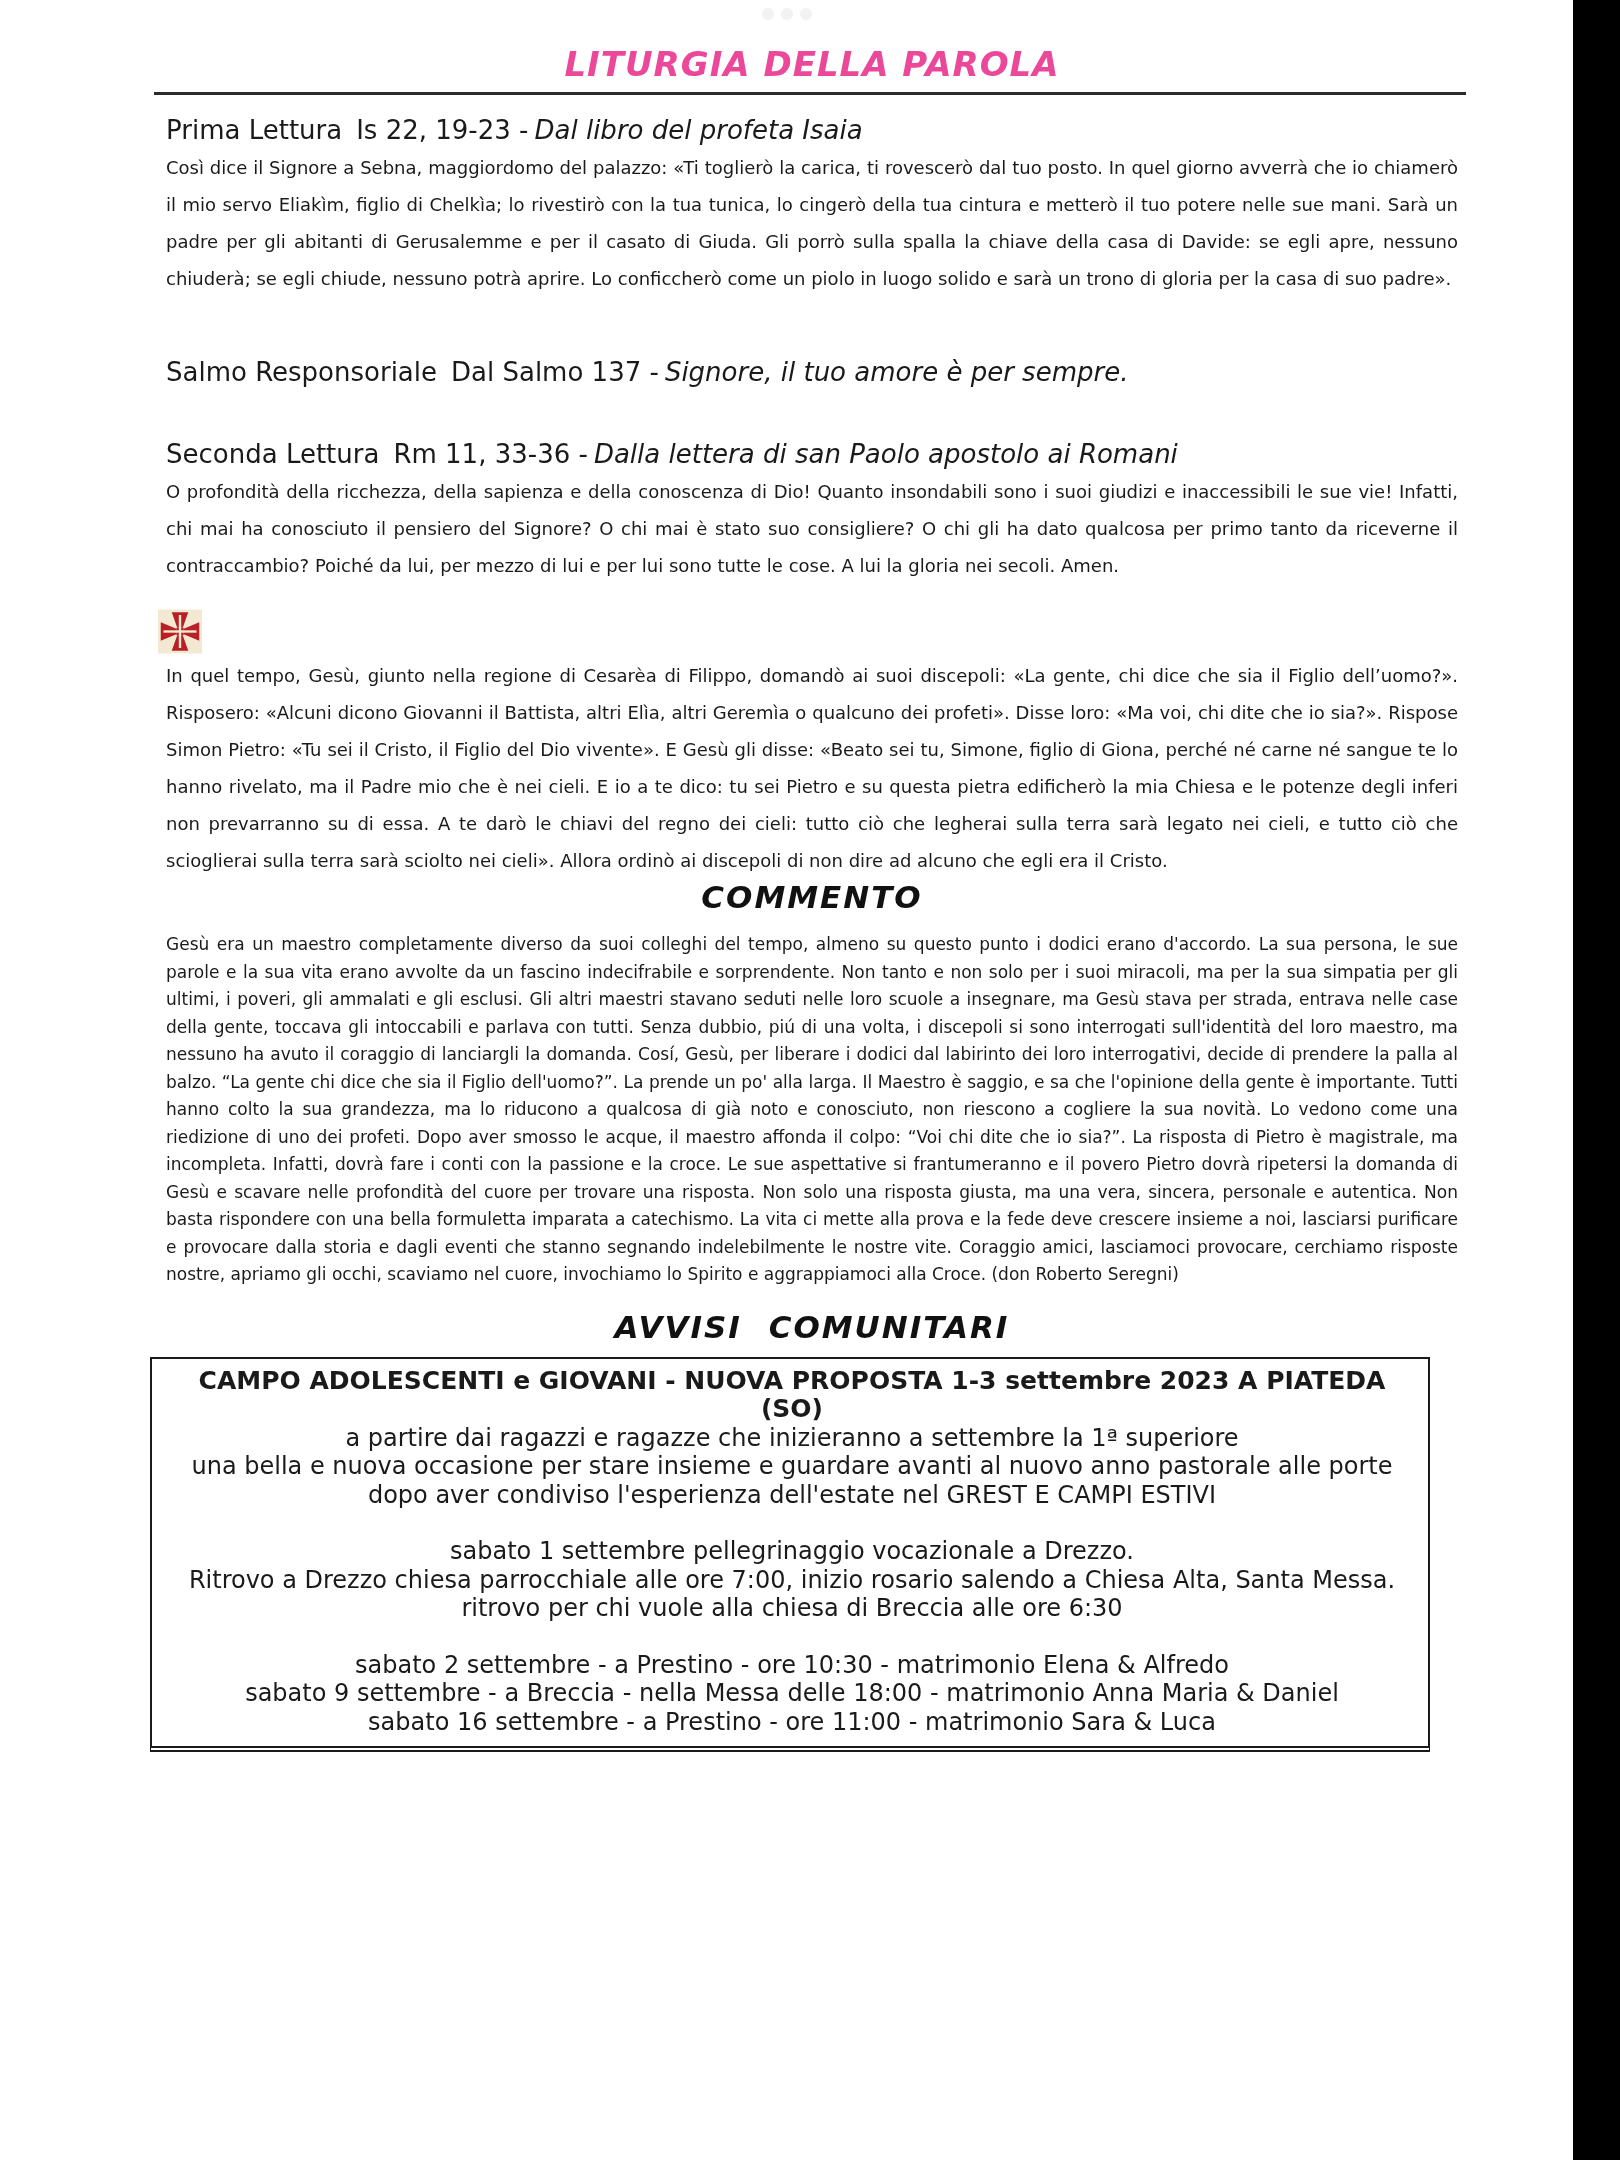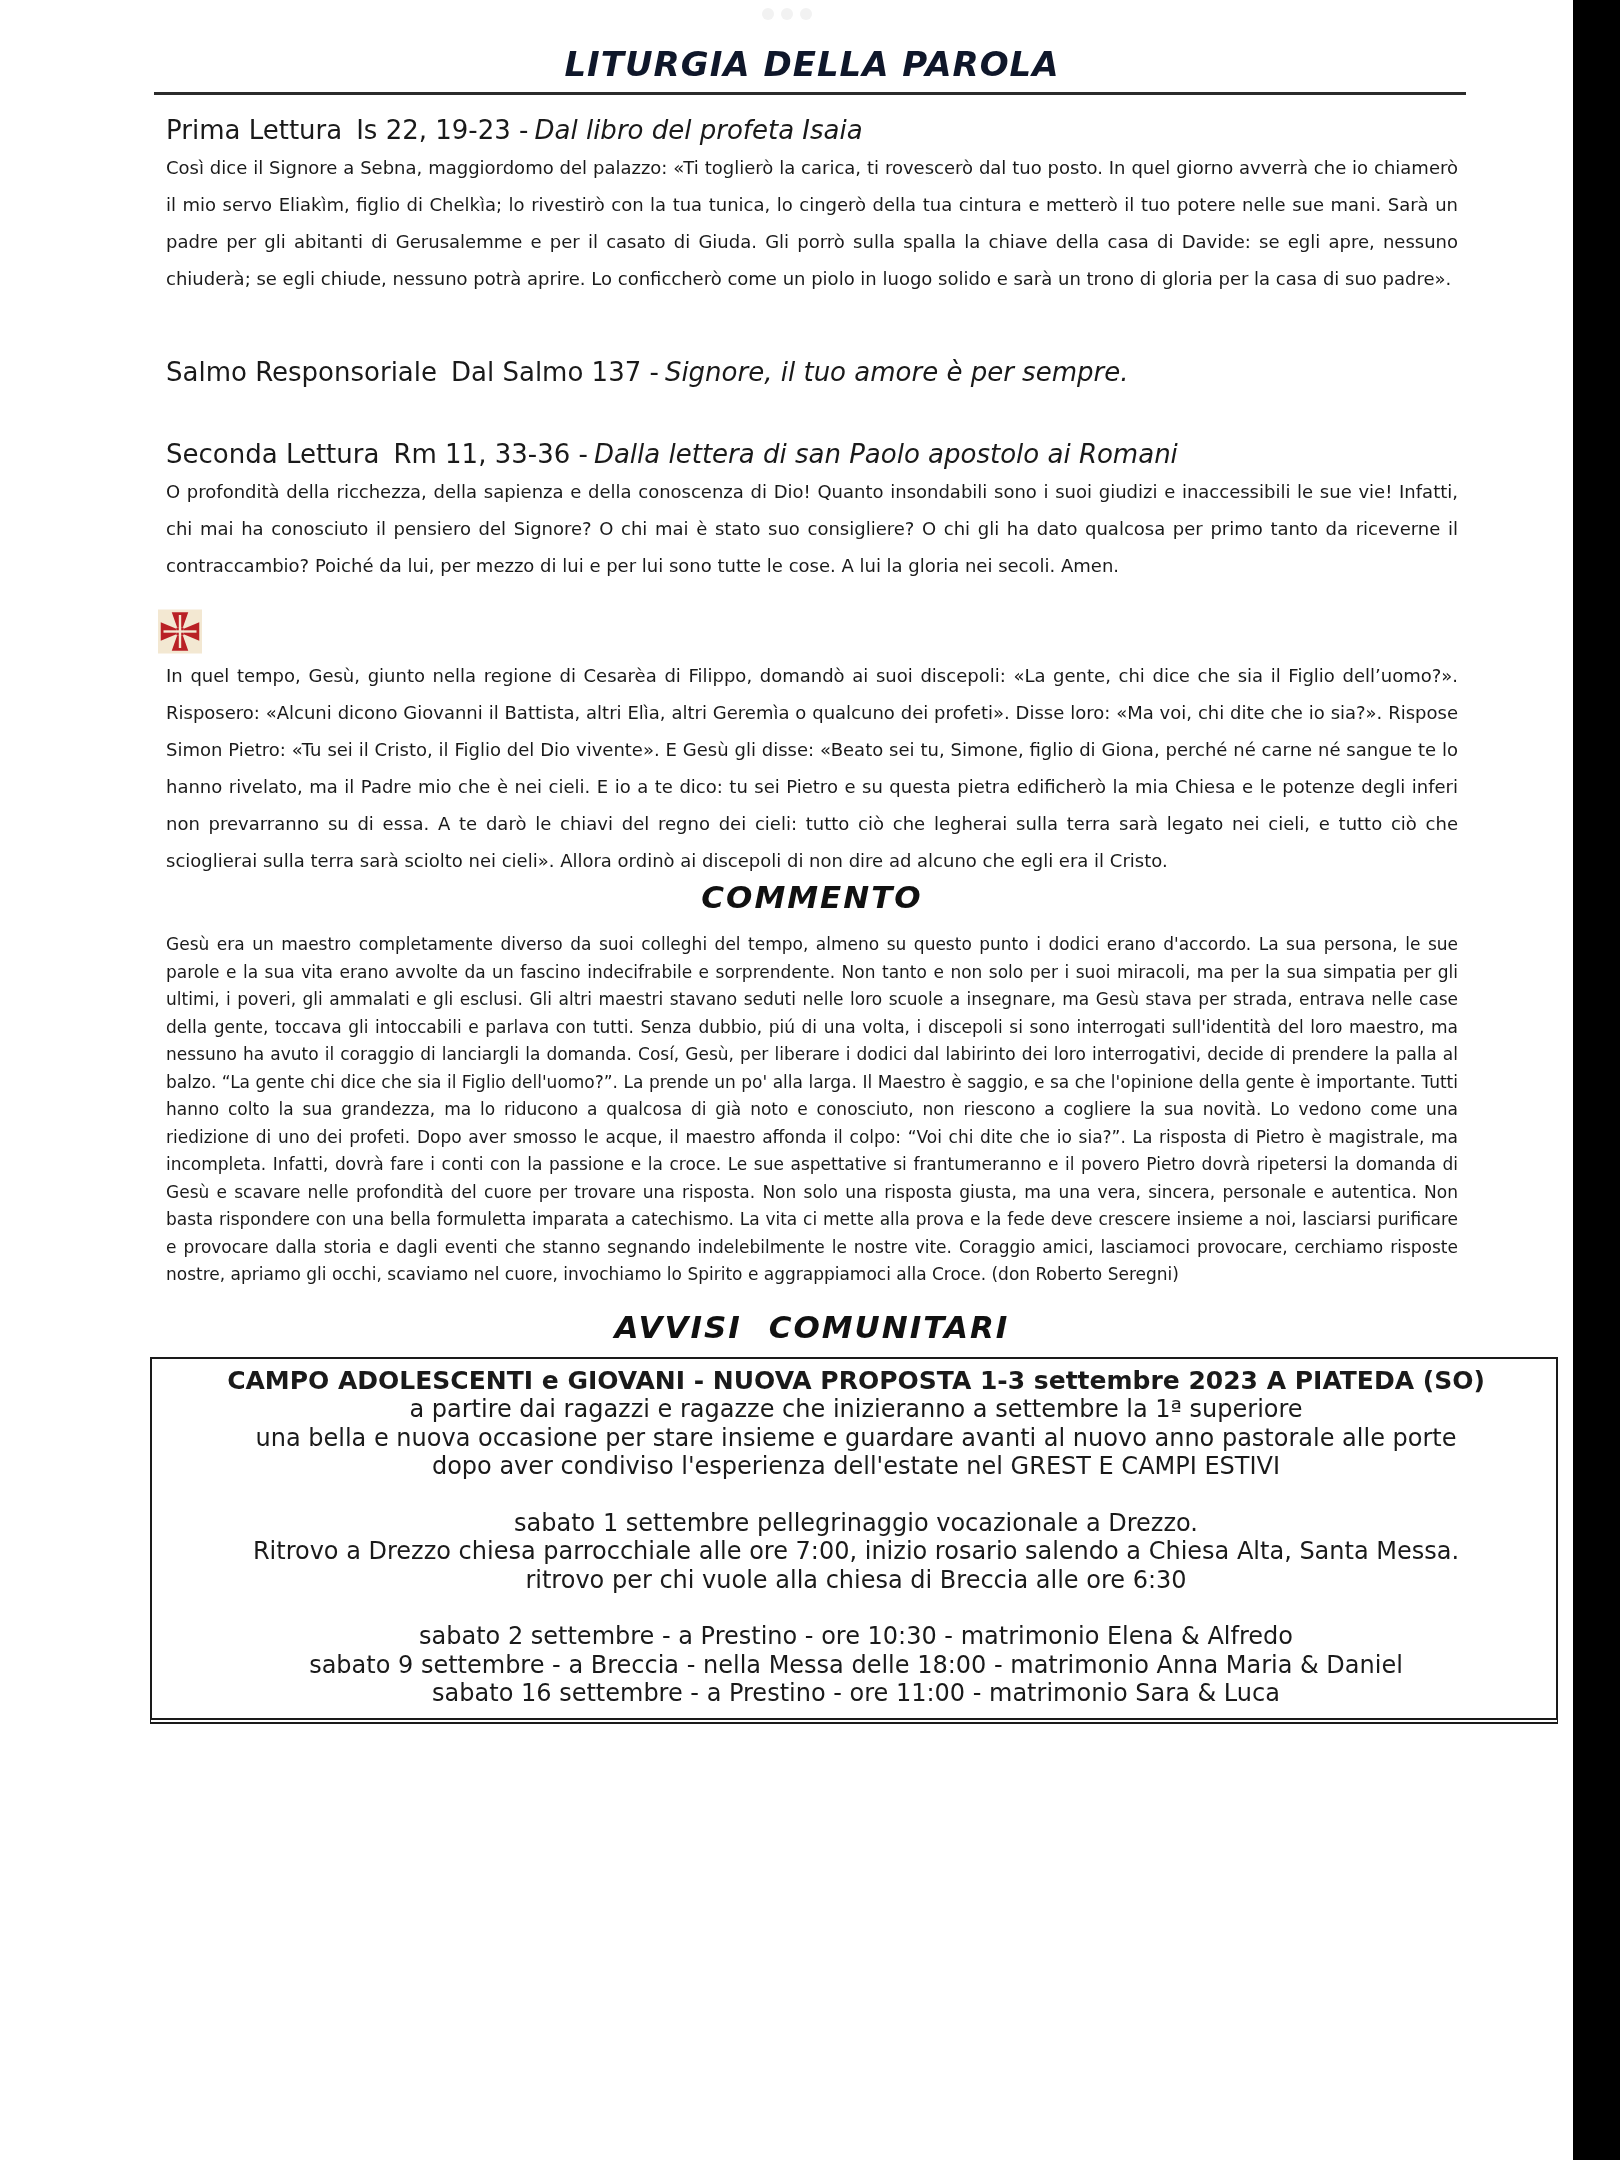--- a/index.html
+++ b/index.html
@@ -9,21 +9,21 @@
     overflow:hidden;
   }
   .black-band{position:absolute;top:0;right:0;width:47px;height:2160px;background:#000;}
   .dots{position:absolute;top:8px;left:0;width:1573px;display:flex;justify-content:center;gap:7px;}
   .dots span{width:12px;height:12px;border-radius:50%;background:#f2f2f2;display:block;}
 
   .content{position:absolute;top:0;left:166px;width:1292px;}
 
   .doc-title{
     margin-top:44px;text-align:center;font-size:34px;font-style:italic;font-weight:600;
-    letter-spacing:1px;color:#0f172a;
+    letter-spacing:1px;color:#ec4899;
   }
   .title-rule{border:none;border-top:3px solid #2b2b2b;margin:8px 0 0 -12px;width:1312px;}
 
   .sec-heading{font-size:26px;line-height:34px;margin-top:18px;}
   .sec-heading .lbl{font-weight:normal;margin-right:14px;}
   .sec-heading .ref{margin-right:6px;}
   .sec-heading .src{font-style:italic;}
   .body-text{font-size:18px;line-height:37px;text-align:justify;margin:2px 0 0 0;}
 
   .mt-salmo{margin-top:58px;}
@@ -32,21 +32,21 @@
   .gospel-icon{width:44px;height:47px;margin:-6px 8px 0 -8px;flex:0 0 auto;}
 
   .big-center{
     text-align:center;font-size:31px;font-style:italic;font-weight:600;letter-spacing:2px;color:#111;
   }
   .commento-title{margin-bottom:16px;}
   .commento-body{font-size:17px;line-height:27.5px;text-align:justify;margin:0;}
   .avvisi-title{margin-top:20px;margin-bottom:12px;word-spacing:14px;}
 
   .notice-box{
-    margin-left:-16px;width:1408px;border:2px solid #1a1a1a;border-bottom:6px double #1a1a1a;
+    margin-left:-16px;width:1280px;border:2px solid #1a1a1a;border-bottom:6px double #1a1a1a;
     padding:8px 8px 10px 12px;text-align:center;font-size:24px;line-height:28.5px;box-sizing:border-box;
   }
   .notice-box .box-heading{font-weight:bold;font-size:25px;}
   .blank-line{height:28px;}
 </style>
 </head>
 <body>
 
 <div class="black-band"></div>
 

